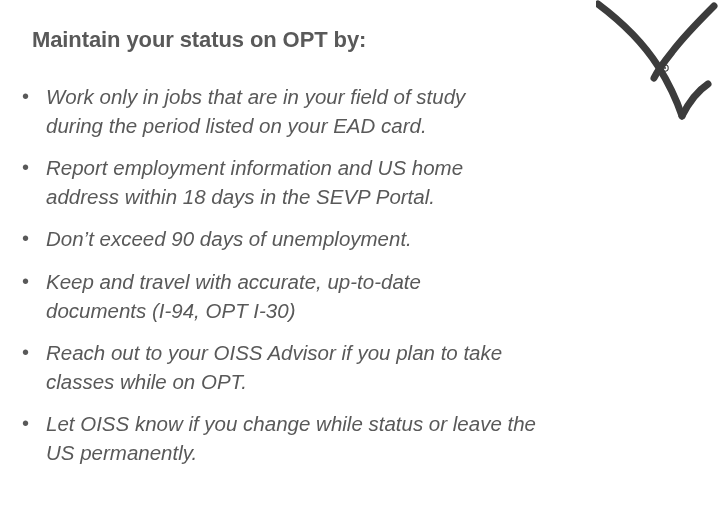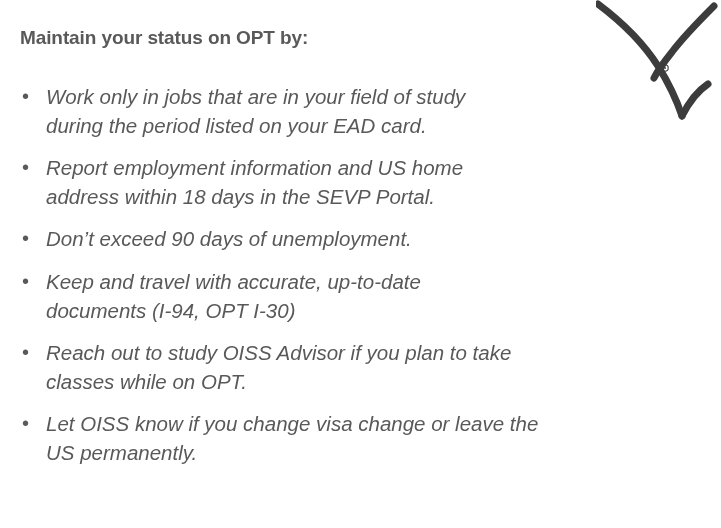--- a/index.html
+++ b/index.html
@@ -27,24 +27,24 @@
     right: 0;
     width: 125px;
     height: 120px;
     overflow: hidden;
   }
   .logo svg {
     display: block;
   }
   .title {
     position: absolute;
-    left: 20px;
+    left: 32px;
     top: 27px;
     width: 560px;
-    font-size: 19px;
+    font-size: 22px;
     font-weight: bold;
     color: #595959;
     letter-spacing: -0.1px;
   }
   .bullets {
     position: absolute;
     left: 18px;
     top: 82px;
     width: 660px;
   }
@@ -112,24 +112,24 @@
     </div>
 
     <div class="bullet">
       <span class="bullet-marker">•</span>
       <span class="bullet-text">Keep and travel with accurate, up-to-date
 documents (I-94, OPT I-30)</span>
     </div>
 
     <div class="bullet">
       <span class="bullet-marker">•</span>
-      <span class="bullet-text">Reach out to study OISS Advisor if you plan to take
+      <span class="bullet-text">Reach out to your OISS Advisor if you plan to take
 classes while on OPT.</span>
     </div>
 
     <div class="bullet">
       <span class="bullet-marker">•</span>
-      <span class="bullet-text">Let OISS know if you change visa change or leave the
+      <span class="bullet-text">Let OISS know if you change while status or leave the
 US permanently.</span>
     </div>
 
   </div>
 </div>
 
 </body></html>

